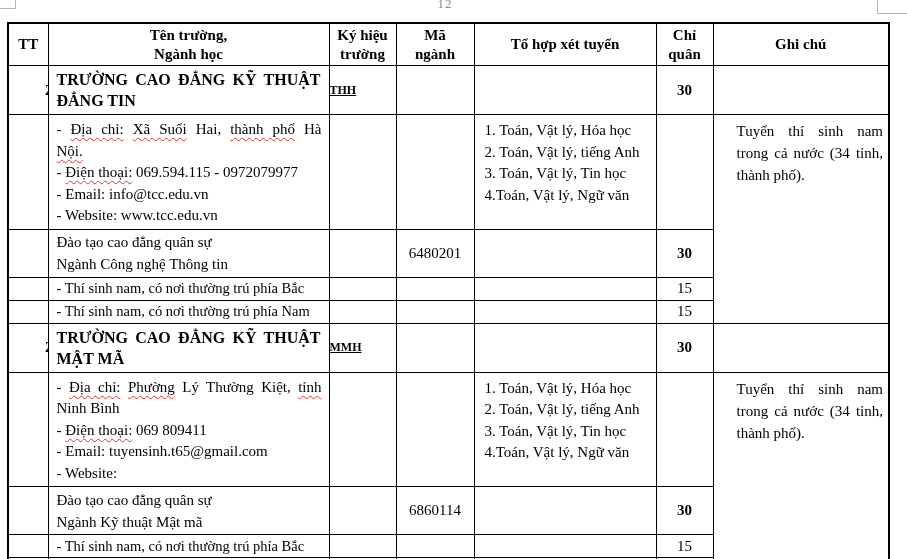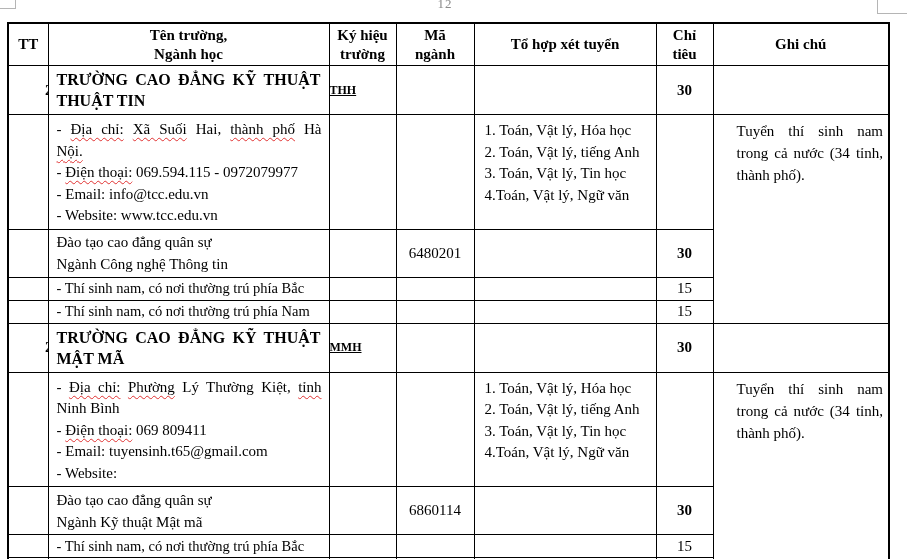--- a/index.html
+++ b/index.html
@@ -94,30 +94,30 @@
         <div>Ký hiệu</div>
         <div>trường</div>
       </td>
       <td class="hd">
         <div>Mã</div>
         <div>ngành</div>
       </td>
       <td class="hd">Tổ hợp xét tuyển</td>
       <td class="hd">
         <div>Chỉ</div>
-        <div>tiêu</div>
+        <div>quân</div>
       </td>
       <td class="hd">Ghi chú</td>
     </tr>
 
     <tr class="h-title">
       <td class="tt-cell">21</td>
       <td class="name-cell">
         <div class="school-nm jlast">TRƯỜNG CAO ĐẲNG KỸ THUẬT</div>
-        <div class="school-nm">THUẬT TIN</div>
+        <div class="school-nm">ĐẲNG TIN</div>
       </td>
       <td class="code-cell">THH</td>
       <td></td>
       <td></td>
       <td class="quota-cell b">30</td>
       <td></td>
     </tr>
 
     <tr class="h-info">
       <td></td>

